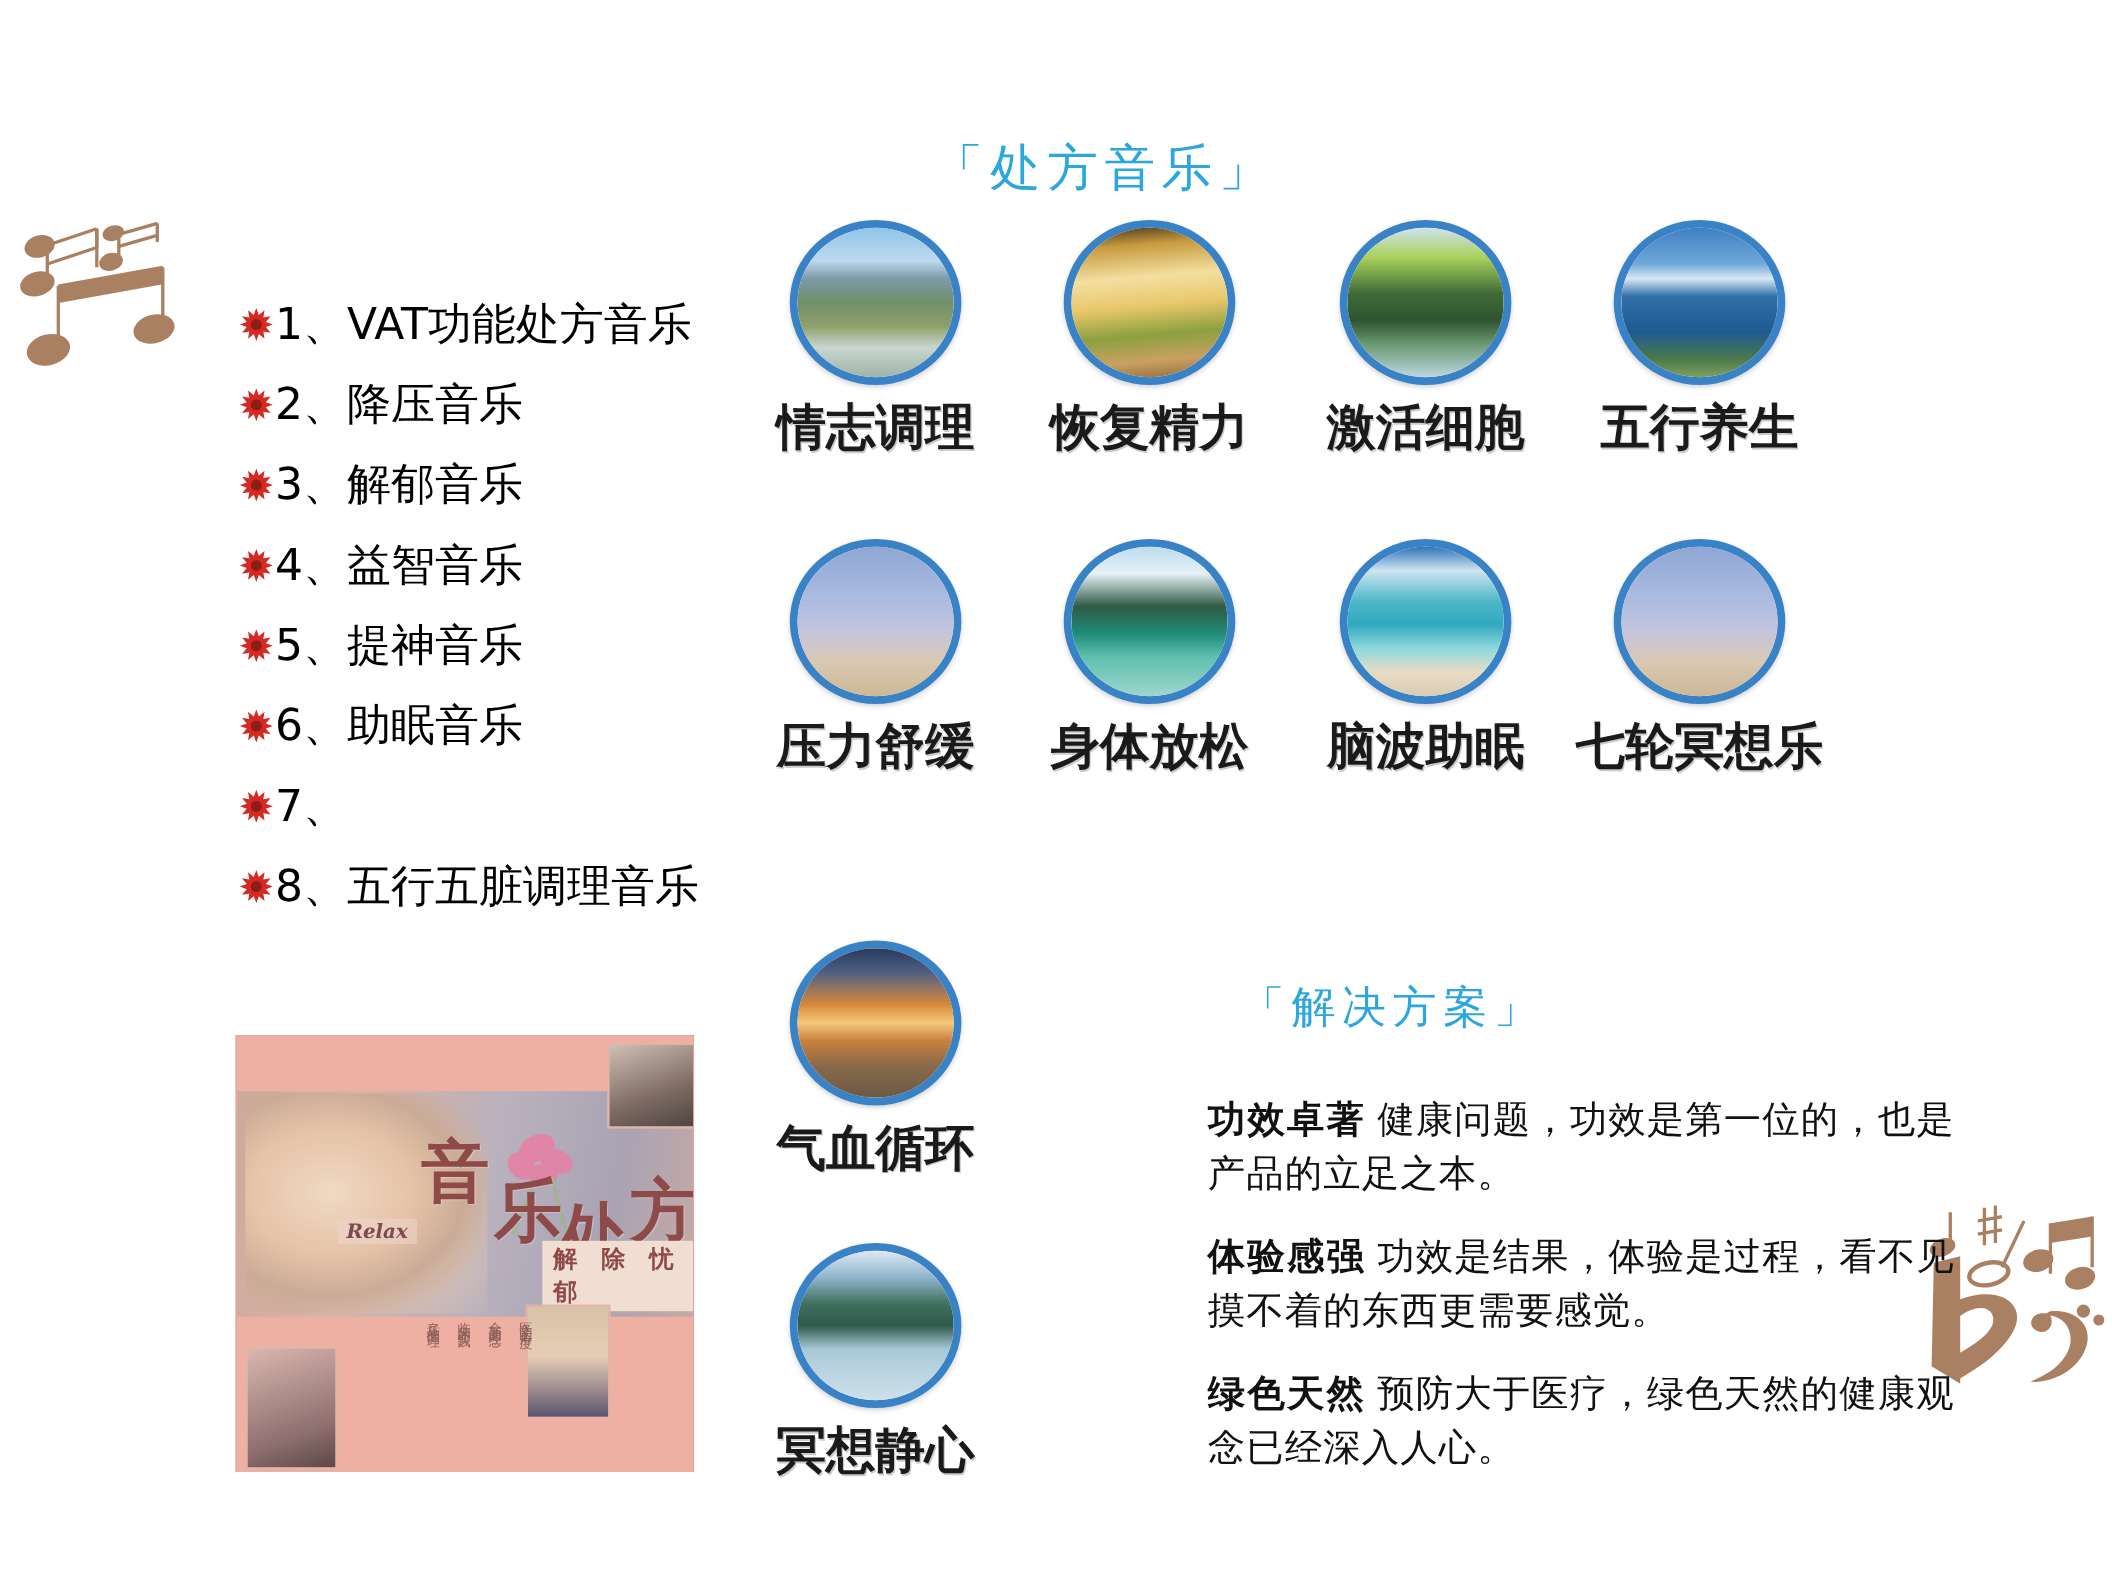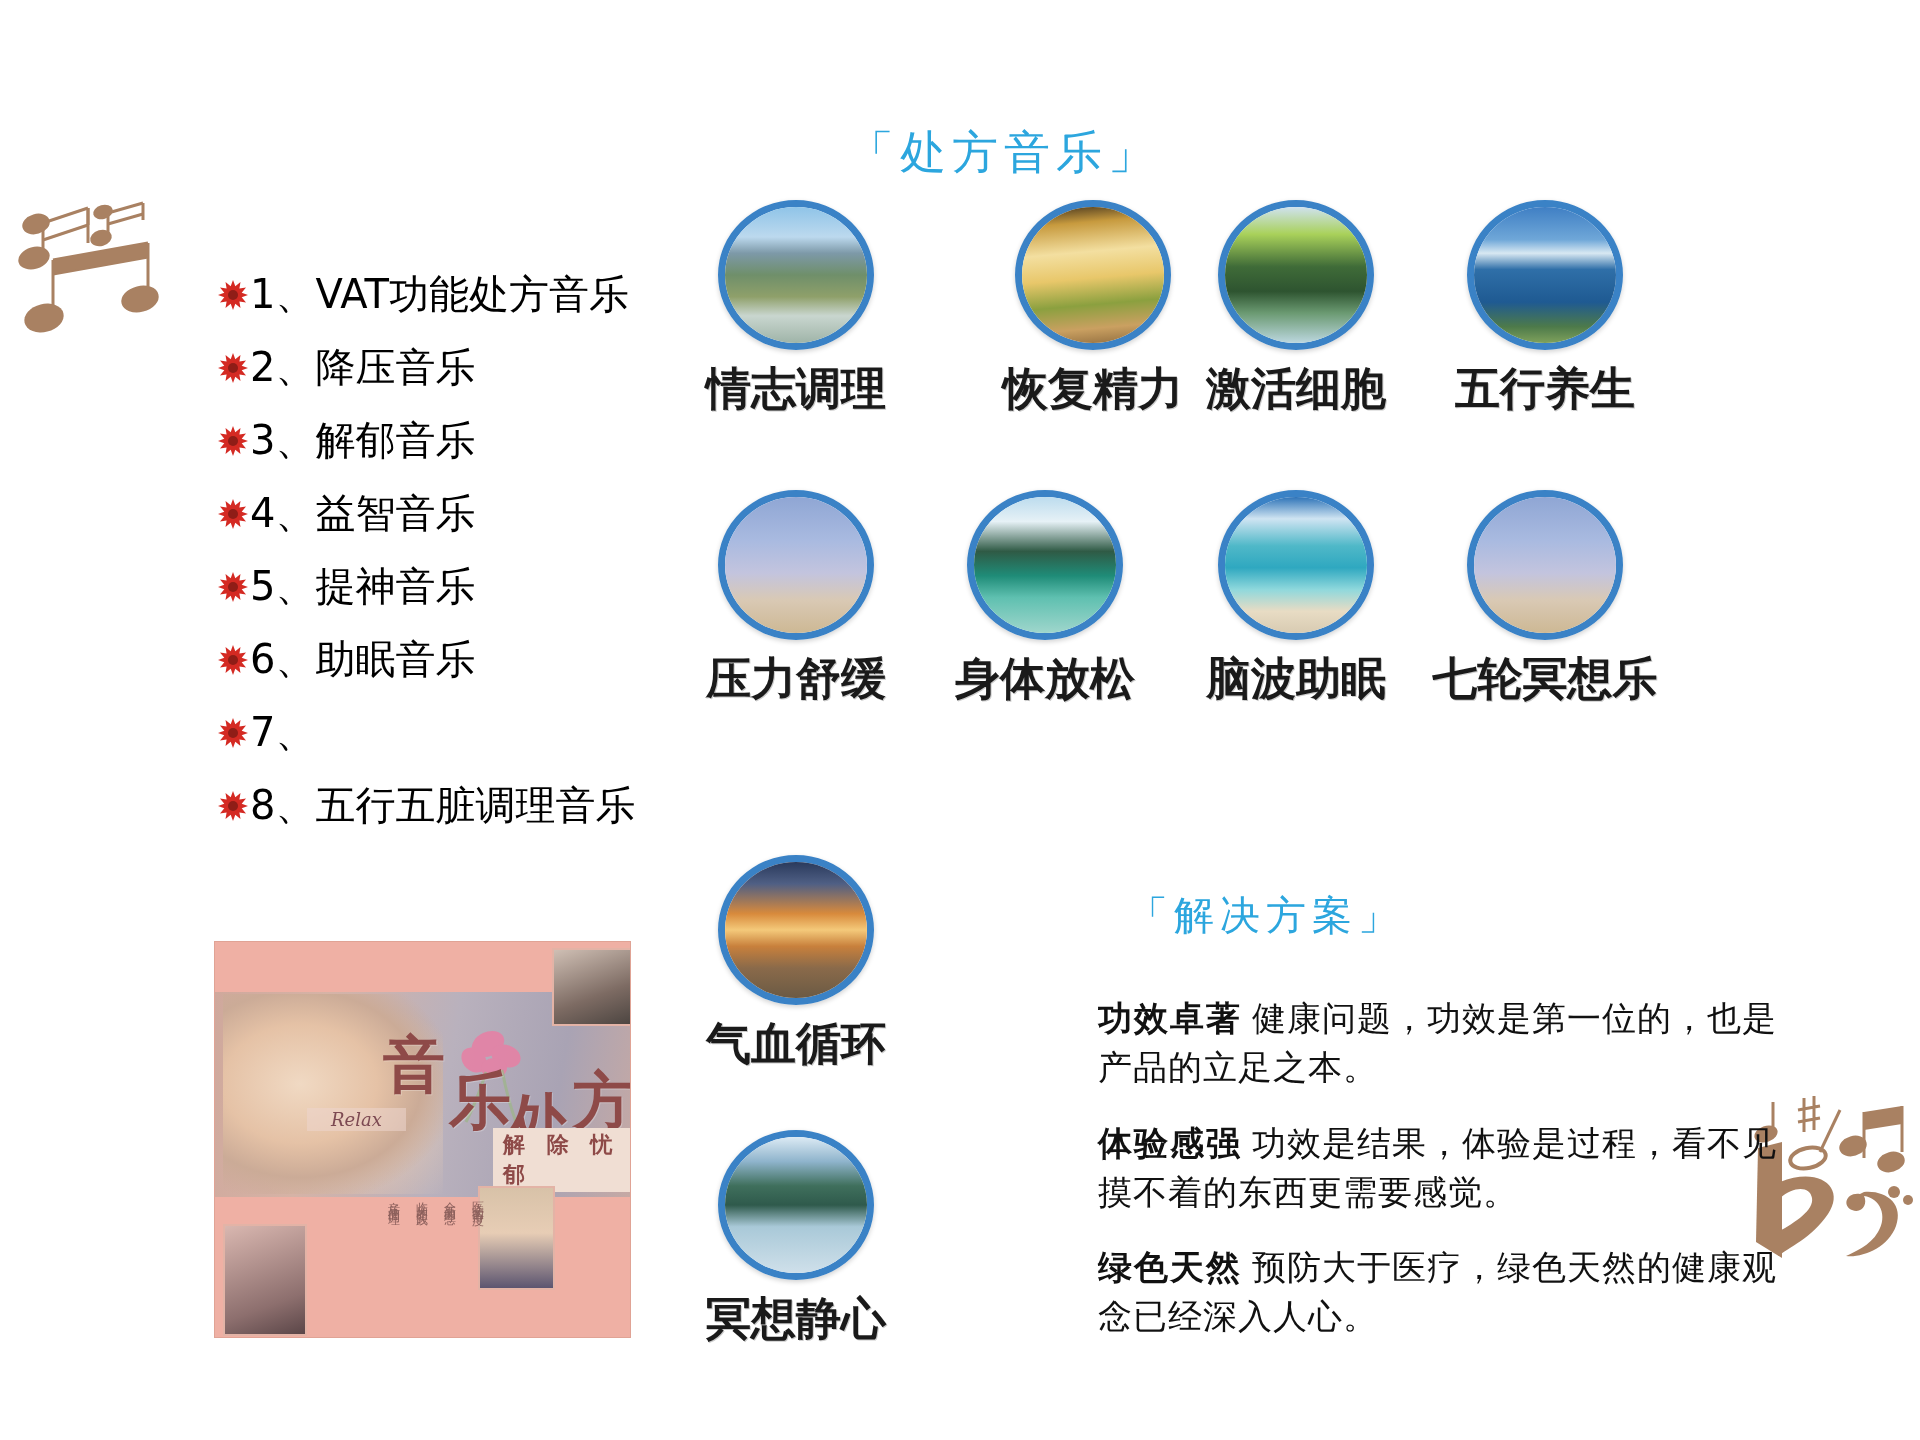--- a/index.html
+++ b/index.html
@@ -56,21 +56,21 @@
       radial-gradient(ellipse at 35% 45%,#f0d9c3 0%,#e5c2a6 38%,#cbab97 60%,rgba(190,168,160,0) 78%),
       radial-gradient(ellipse at 62% 60%,#e9cdb4 0%,rgba(220,190,170,0) 65%);
   }
   .album .flower{
     position:absolute;left:215px;top:72px;width:110px;height:110px;
   }
   .album .relax{
     position:absolute;left:92px;top:166px;
     font-family:"DejaVu Serif","Liberation Serif",serif;
     font-style:italic;font-size:18px;color:#7d4a52;
-    background:rgba(236,214,205,.55);padding:1px 24px;
+    background:rgba(236,214,205,.55);padding:1px 8px;font-weight:bold;
   }
   .album .bigtitle{
     position:absolute;left:168px;top:92px;
     font-size:62px;font-weight:bold;color:#8e4a48;
     letter-spacing:2px;line-height:1;
     text-shadow:1px 1px 0 rgba(255,255,255,.25);
   }
   .album .bigtitle .c2{position:absolute;left:66px;top:36px;}
   .album .bigtitle .c3{position:absolute;left:126px;top:58px;}
   .album .bigtitle .c4{position:absolute;left:190px;top:36px;}
@@ -283,21 +283,21 @@
       </div>
   </div>
 
   <div id="circle-grid">
       <div class="circle-item" style="left: 676px; top: 200px; width: 240px;">
         <div class="circle">
           <div class="img" style="background: linear-gradient(rgb(143, 196, 232) 0%, rgb(188, 217, 238) 22%, rgb(125, 153, 168) 34%, rgb(111, 143, 106) 50%, rgb(143, 160, 106) 66%, rgb(201, 214, 207) 80%, rgb(159, 180, 168) 100%);"></div>
         </div>
         <div class="circle-label">情志调理</div>
       </div>
-      <div class="circle-item" style="left: 973px; top: 200px; width: 240px;">
+      <div class="circle-item" style="left: 925px; top: 200px; width: 240px;">
         <div class="circle">
           <div class="img" style="background: linear-gradient(175deg, rgb(62, 47, 28) 0%, rgb(199, 154, 62) 14%, rgb(243, 223, 160) 34%, rgb(232, 199, 106) 52%, rgb(139, 160, 63) 70%, rgb(202, 160, 97) 86%, rgb(141, 106, 60) 100%);"></div>
         </div>
         <div class="circle-label">恢复精力</div>
       </div>
       <div class="circle-item" style="left: 1176px; top: 200px; width: 240px;">
         <div class="circle">
           <div class="img" style="background: linear-gradient(rgb(207, 226, 239) 0%, rgb(169, 209, 90) 20%, rgb(63, 107, 56) 44%, rgb(46, 84, 48) 62%, rgb(107, 154, 114) 78%, rgb(188, 215, 223) 100%);"></div>
         </div>
         <div class="circle-label">激活细胞</div>

